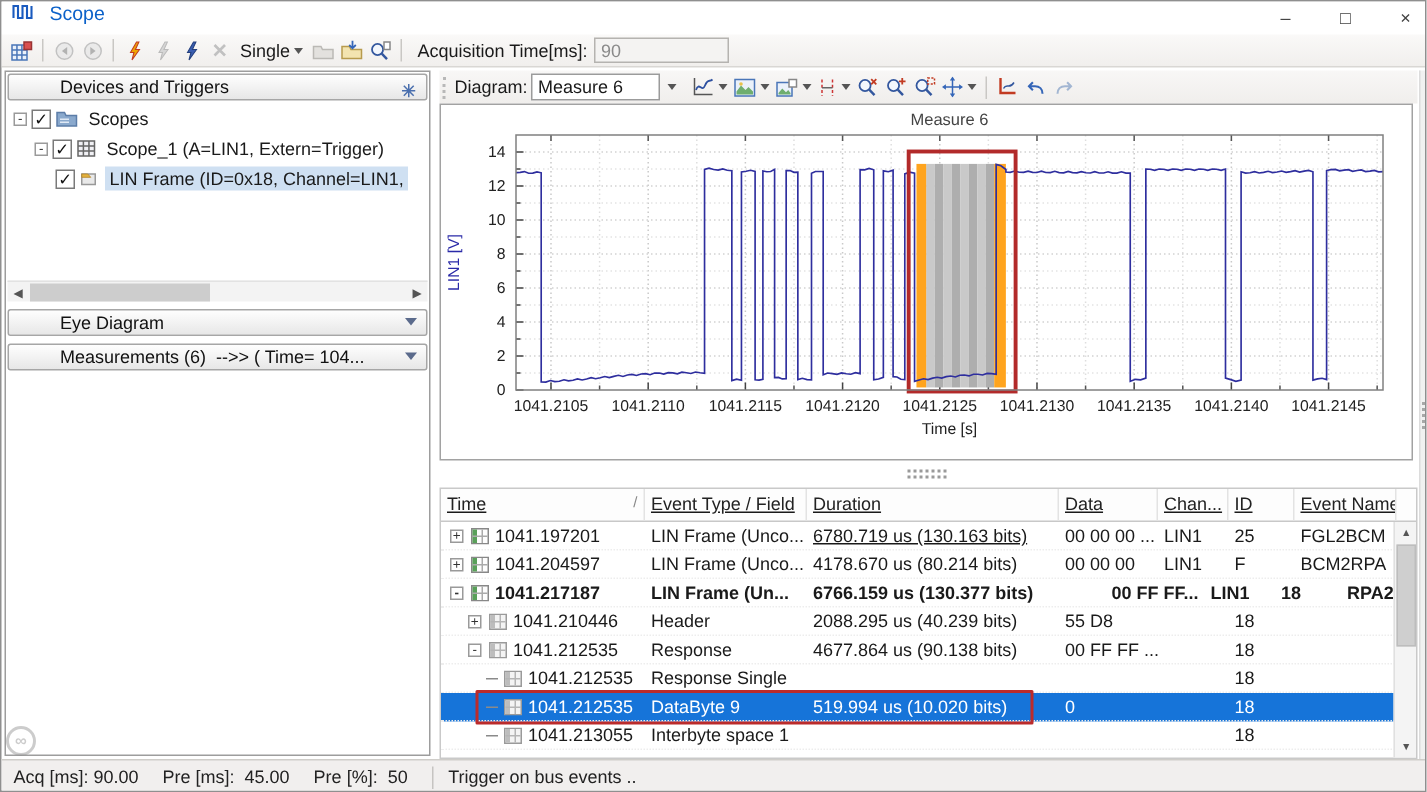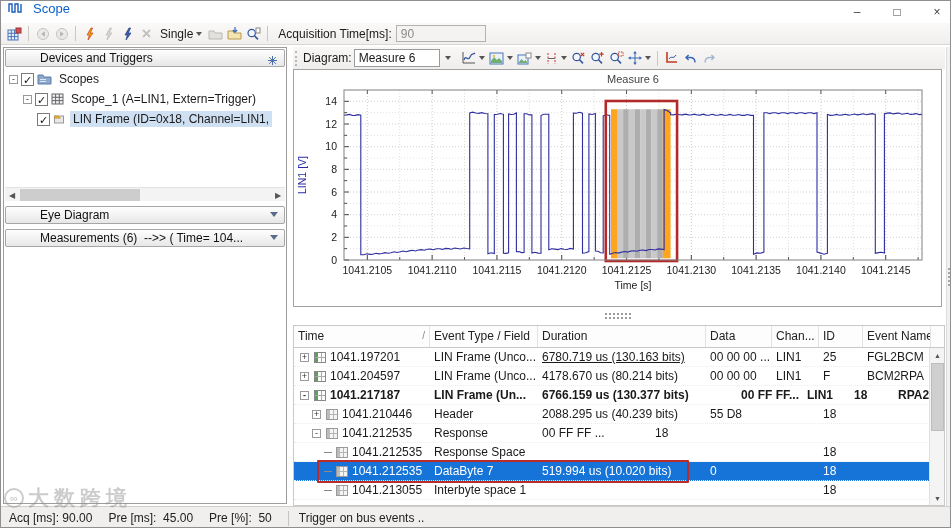--- a/index.html
+++ b/index.html
@@ -65,21 +65,21 @@
 
   .chart-panel { position:absolute; left:0; top:22px; width:649px; height:238px;
     border:1px solid #a2a2a2; background:#fff; }
 
   .h-splitter { position:absolute; left:0; top:261px; width:649px; height:16px;
     display:flex; align-items:center; justify-content:center; flex-direction:column; gap:2px; }
   .grip-dots { width:26px; border-top:2px dotted #9a9a9a; }
 
   
   .etable { position:absolute; left:0; top:278px; width:652px; height:181px; border:1px solid #c9c9c9; background:#fff; }
-  .thead { display:flex; height:22px; border-bottom:1px solid #c8c8c8; background:#fdfdfd; }
+  .thead { display:flex; height:22px; border-bottom:1px solid #c8c8c8; background:#fdfdfd;text-decoration:underline; }
   .th { padding:3px 4px; color:#222; border-right:1px solid #e3e3e3; white-space:nowrap; overflow:hidden; position:relative; }
   .sortmark { position:absolute; right:4px; top:4px; color:#888; font-size:10px; }
   .tbody { position:relative; height:152px; overflow:hidden; }
   .tr { display:flex; height:19px; align-items:center; border-bottom:1px dotted #ededed; }
   .tr.bold { font-weight:bold; }
   .tr.sel { background:#1674d9; color:#fff; }
   .td { padding:0 4px; white-space:pre; overflow:hidden; flex:none; }
   .tcell0 { display:flex; align-items:center; white-space:nowrap; overflow:hidden; }
   .leafdash { width:8px; border-top:1px solid #8a8a8a; margin-right:2px; flex:none; }
   .rowico { flex:none; margin:0 4px 0 2px; display:flex; align-items:center; }
@@ -563,59 +563,60 @@
             <span class="rowico">
               <svg width="12" height="11" viewBox="0 0 12 11">
                 <rect x=".5" y=".5" width="11" height="10" fill="#f4f4f4" stroke="#9a9a9a"></rect>
                 <rect x="1" y="1" width="3" height="9" fill="#bdbdbd"></rect>
                 <path d="M7.5 1v9M1 5.5h10" stroke="#b5b5b5"></path>
               </svg>
             </span>
             <span>1041.212535</span>
           </div>
           <div class="td" style="width: 108px;">Response</div>
+          <div class="td" style="width: 168px;">4677.864 us (90.138 bits)</div>
           <div class="td" style="width: 66px;">00 FF FF ...</div>
           <div class="td" style="width: 47px;"></div>
           <div class="td" style="width: 44px;">18</div>
           <div class="td" style="width: 68px;"></div>
         </div>
         <div class="tr">
           <div class="td tcell0" style="width: 136px;">
             <span style="flex: 0 0 auto; width: 26px;"></span>
             <span class="leafdash"></span>
             <span class="rowico">
               <svg width="12" height="11" viewBox="0 0 12 11">
                 <rect x=".5" y=".5" width="11" height="10" fill="#f4f4f4" stroke="#9a9a9a"></rect>
                 <rect x="1" y="1" width="3" height="9" fill="#bdbdbd"></rect>
                 <path d="M7.5 1v9M1 5.5h10" stroke="#b5b5b5"></path>
               </svg>
             </span>
             <span>1041.212535</span>
           </div>
-          <div class="td" style="width: 108px;">Response Space</div>
+          <div class="td" style="width: 108px;">Response Single</div>
           <div class="td" style="width: 168px;"></div>
           <div class="td" style="width: 66px;"></div>
           <div class="td" style="width: 47px;"></div>
           <div class="td" style="width: 44px;">18</div>
           <div class="td" style="width: 68px;"></div>
         </div>
         <div class="tr sel">
           <div class="td tcell0" style="width: 136px;">
             <span style="flex: 0 0 auto; width: 26px;"></span>
             <span class="leafdash"></span>
             <span class="rowico">
               <svg width="12" height="11" viewBox="0 0 12 11">
                 <rect x=".5" y=".5" width="11" height="10" fill="#f4f4f4" stroke="#9a9a9a"></rect>
                 <rect x="1" y="1" width="3" height="9" fill="#bdbdbd"></rect>
                 <path d="M7.5 1v9M1 5.5h10" stroke="#b5b5b5"></path>
               </svg>
             </span>
             <span>1041.212535</span>
           </div>
-          <div class="td" style="width: 108px;">DataByte 7</div>
+          <div class="td" style="width: 108px;">DataByte 9</div>
           <div class="td" style="width: 168px;">519.994 us (10.020 bits)</div>
           <div class="td" style="width: 66px;">0</div>
           <div class="td" style="width: 47px;"></div>
           <div class="td" style="width: 44px;">18</div>
           <div class="td" style="width: 68px;"></div>
         </div>
         <div class="tr">
           <div class="td tcell0" style="width: 136px;">
             <span style="flex: 0 0 auto; width: 26px;"></span>
             <span class="leafdash"></span>
@@ -652,14 +653,13 @@
 <div class="abs statusbar">
   <span class="sitem">Acq [ms]: 90.00</span>
   <span class="sitem">Pre [ms]:  45.00</span>
   <span class="sitem">Pre [%]:  50</span>
   <span class="sdiv"></span>
   <span class="sitem">Trigger on bus events ..</span>
 </div>
 
 <div class="abs watermark">
   <span class="wm-logo">∞</span>
-  <span class="wm-text">大数跨境</span>
 </div>
 
 </body></html>

